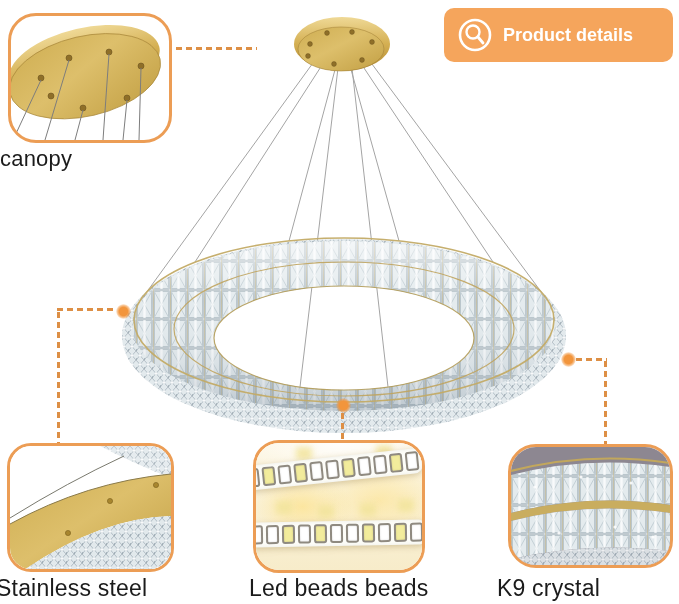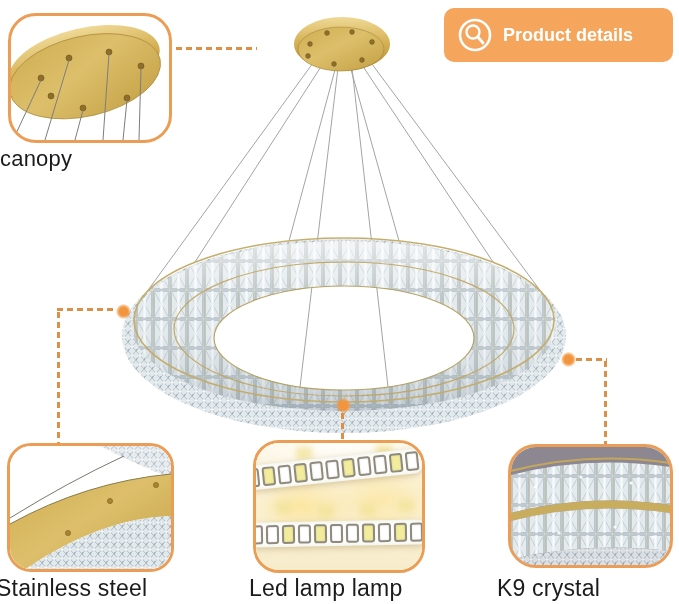--- a/index.html
+++ b/index.html
@@ -231,21 +231,21 @@
           <div class="chip yellow"></div>
           <div class="chip white"></div>
           <div class="chip white"></div>
           <div class="chip yellow"></div>
           <div class="chip white"></div>
           <div class="chip yellow"></div>
           <div class="chip white"></div>
         </div>
     </div>
   </div>
-  <div class="callout-label lbl-led">Led lamp lamp</div>
+  <div class="callout-label lbl-led">Led beads beads</div>
 
   <div class="callout-box k9-box">
     <svg width="159" height="118" viewBox="0 0 159 118">
       <rect width="159" height="118" fill="#8d8791"></rect>
       <path d="M0,24 Q78,4 159,16" stroke="#c2a75c" stroke-width="2.2" fill="none"></path>
       <path d="M0,28 Q78,8 159,20 L159,58 Q78,46 0,66 Z" fill="url(#bigCrystal)"></path>
       <path d="M0,66 Q78,46 159,58 L159,66 Q78,54 0,74 Z" fill="#c9ad5f"></path>
       <path d="M0,74 Q78,54 159,66 L159,104 Q78,94 0,112 Z" fill="url(#bigCrystal)"></path>
       <path d="M0,112 Q78,94 159,104 L159,118 L0,118 Z" fill="url(#fineCrystal)" opacity="0.9"></path>
       <g fill="#ffffff" opacity="0.85">

